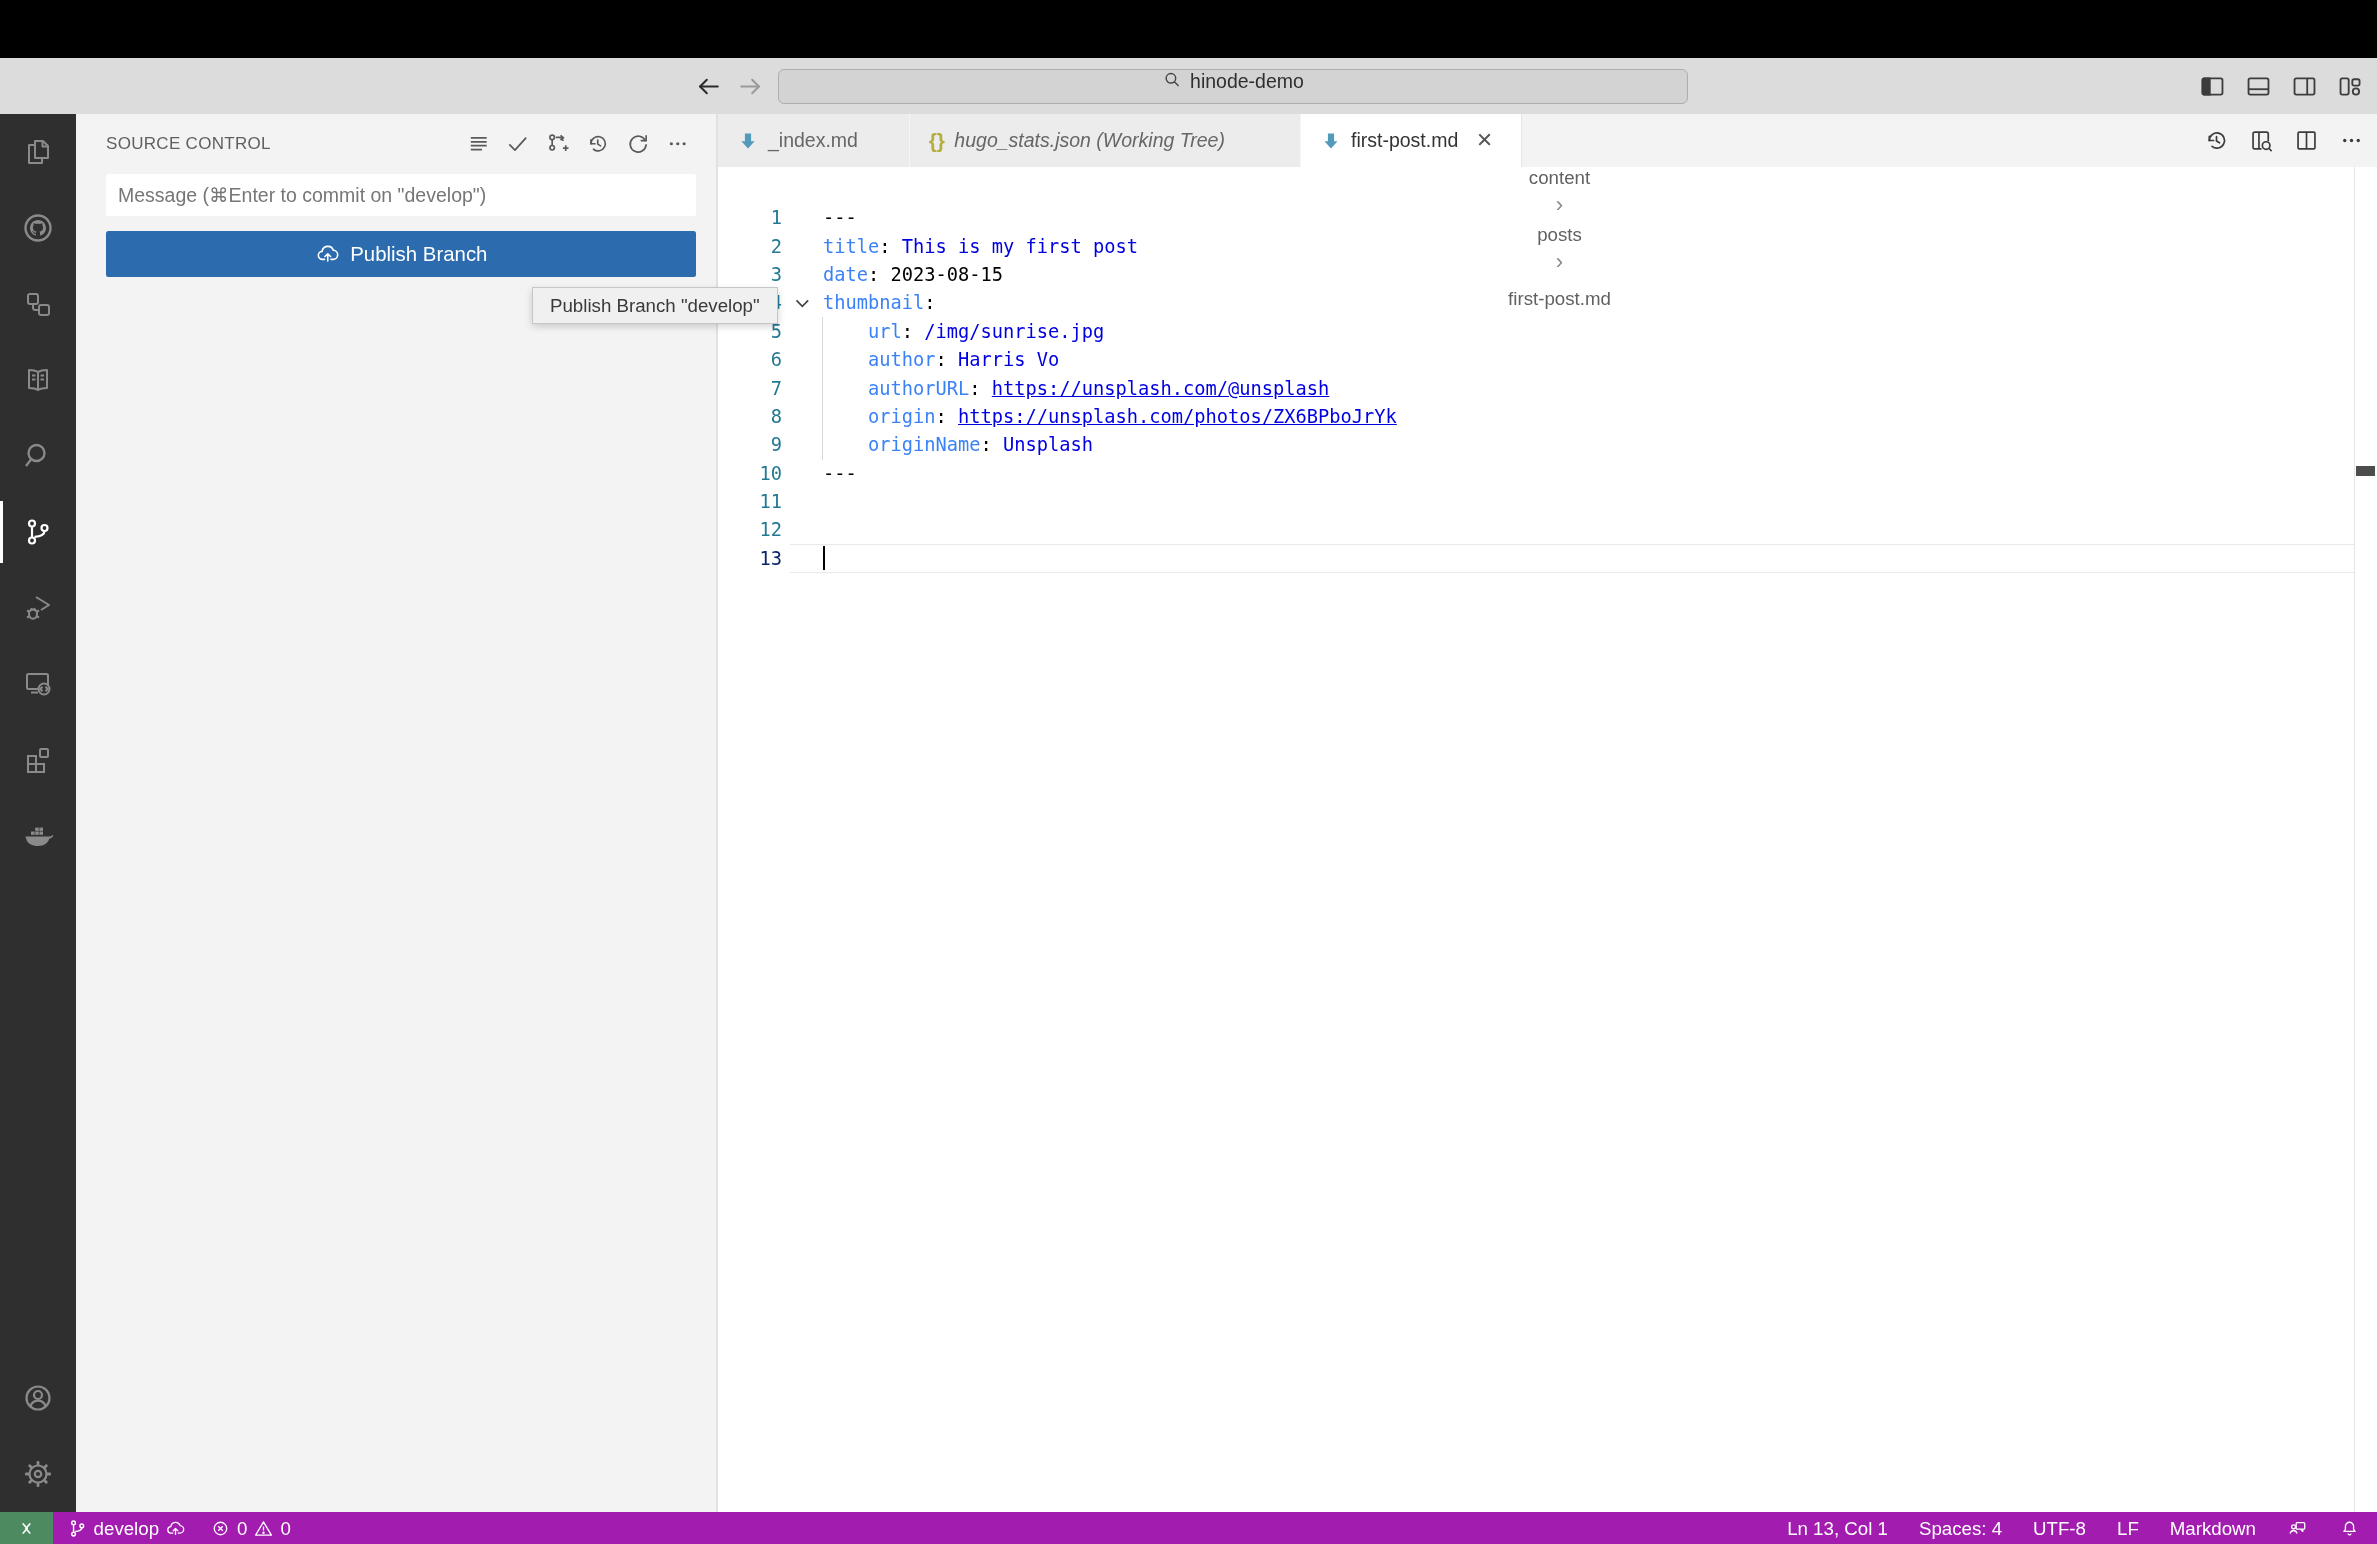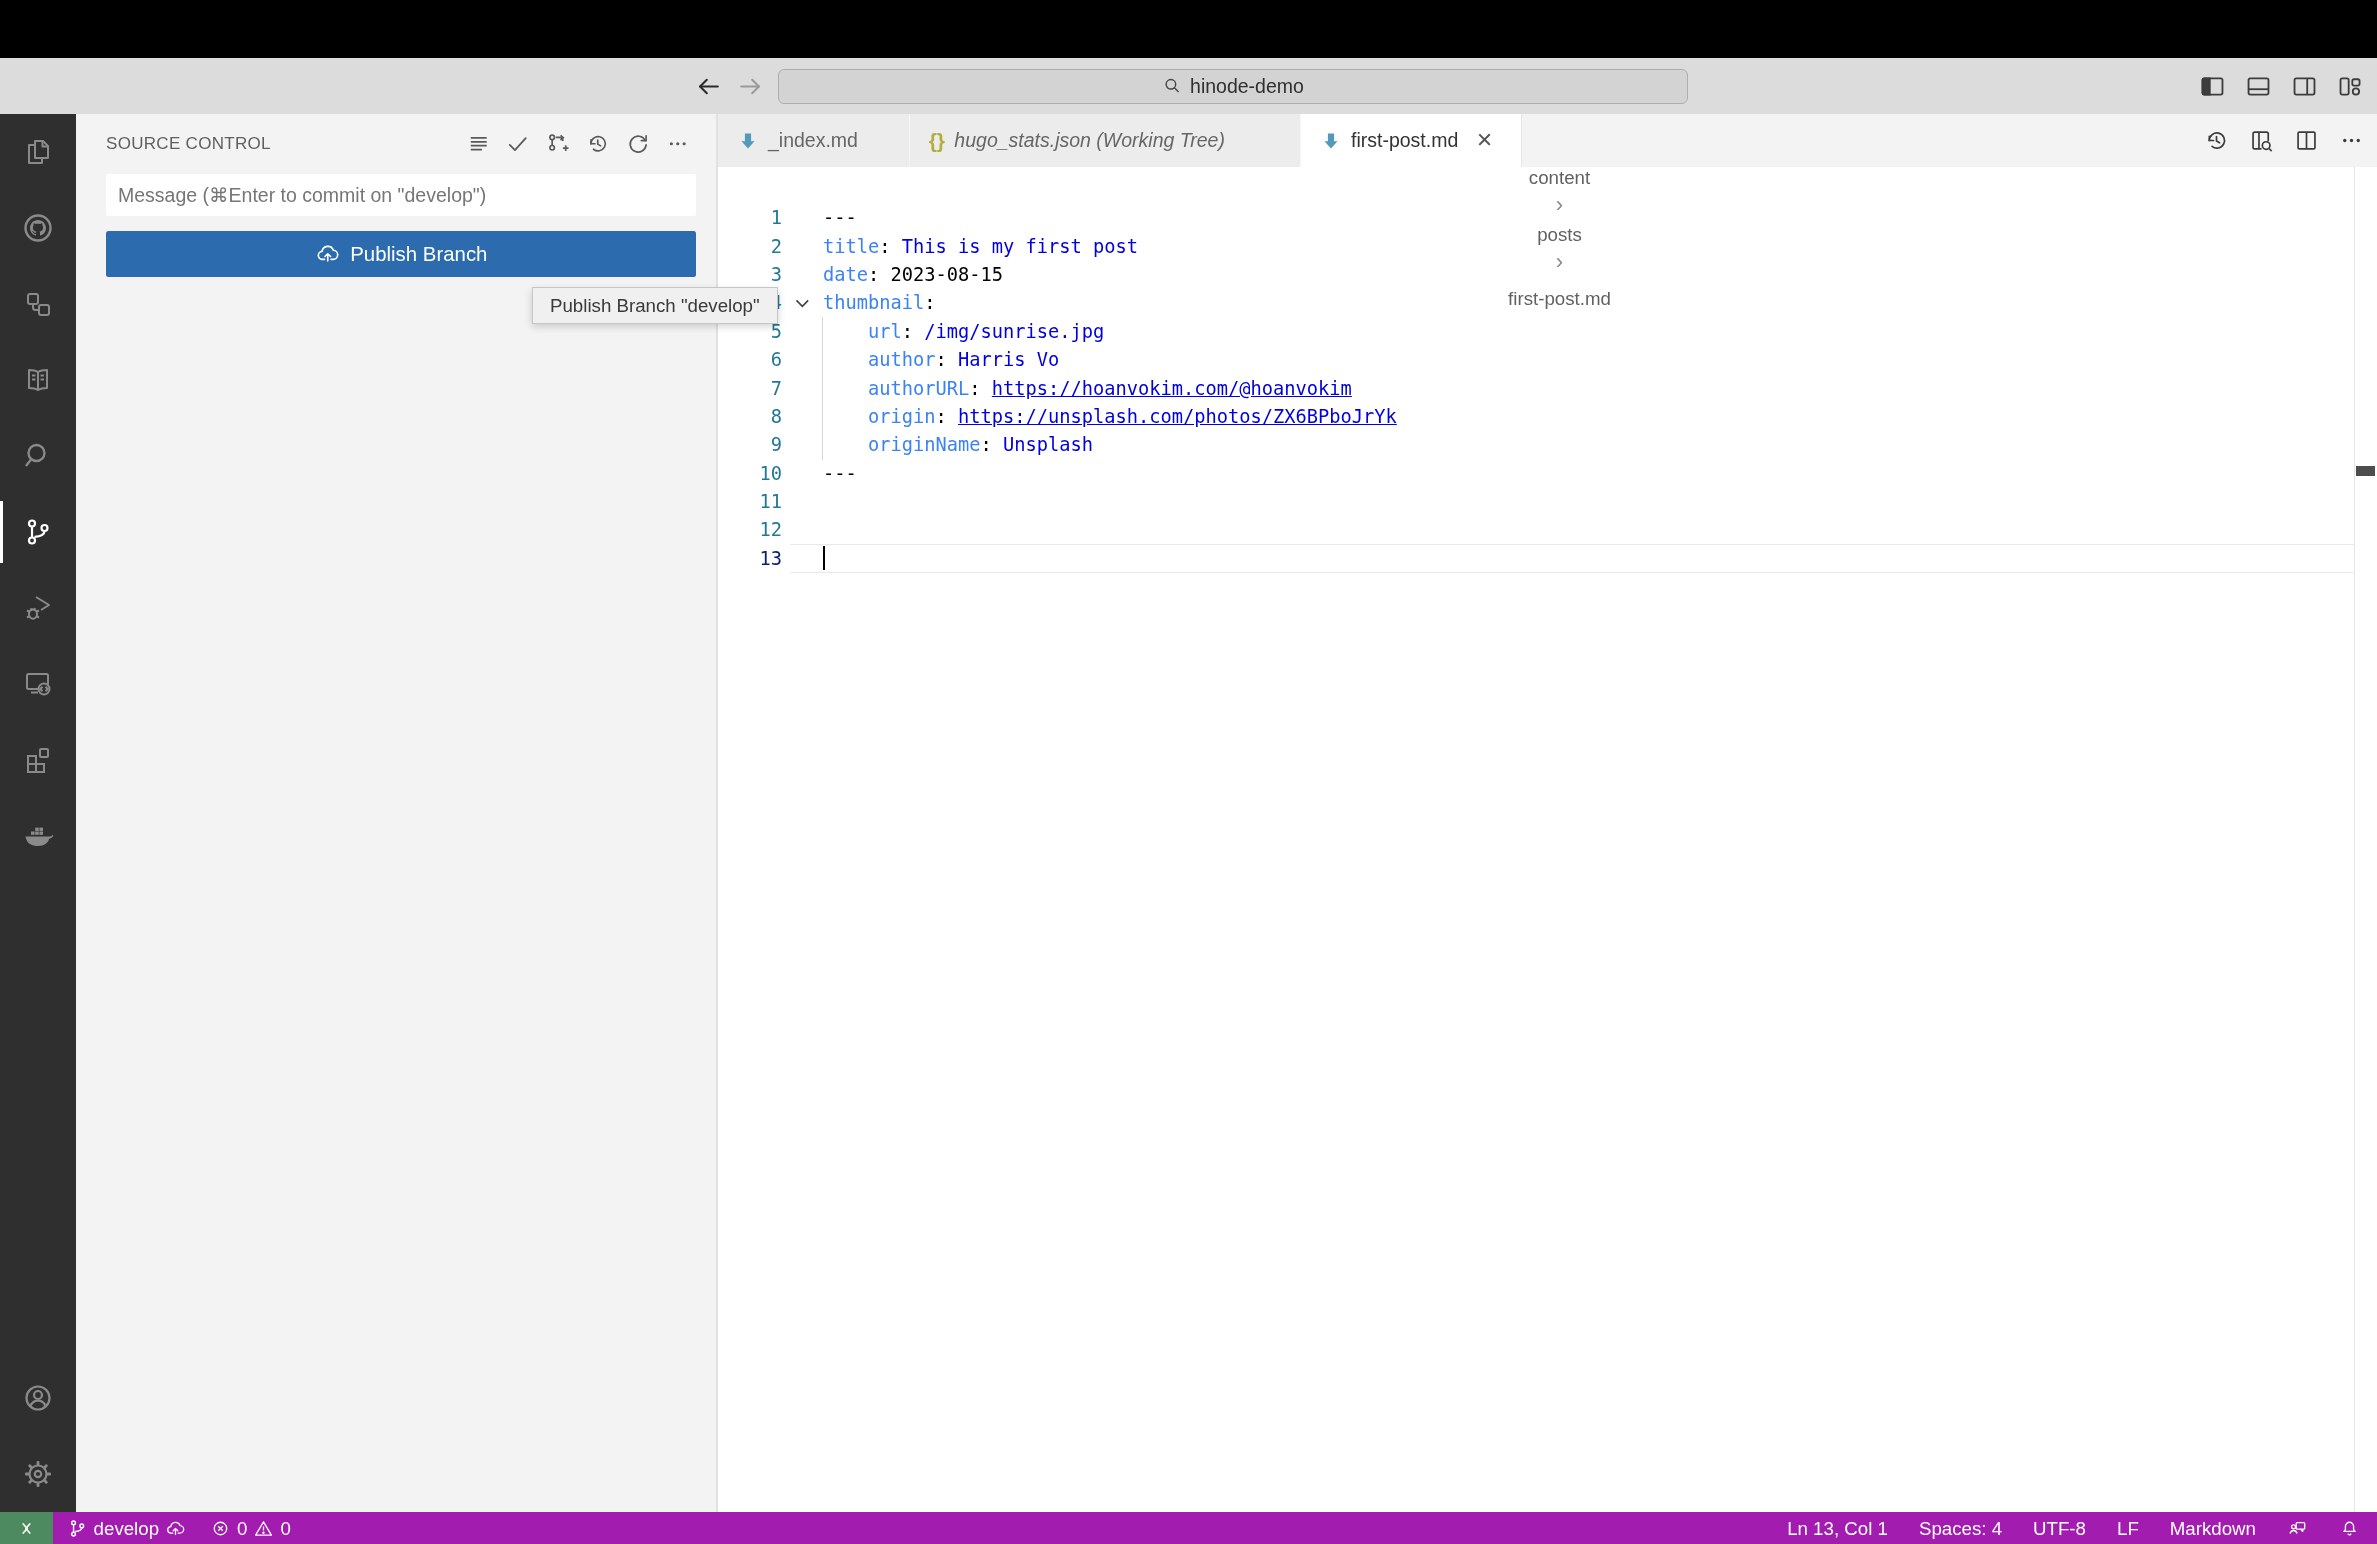--- a/index.html
+++ b/index.html
@@ -7,21 +7,21 @@
   #app { position:relative; width:2377px; height:1545px; overflow:hidden;
          font-family:"Liberation Sans", sans-serif; color:#333; }
 
   
   .black-bar { position:absolute; top:0; left:0; width:2377px; height:58px; background:#000; }
   .titlebar { position:absolute; top:58px; left:0; width:2377px; height:56px; background:#dcdcdc; }
   .nav-arrows { position:absolute; left:695px; top:0; height:56px; display:flex; align-items:center; gap:15.3px; }
   .nav-arrows svg { width:27px; height:27px; }
   .command-center { position:absolute; left:778px; top:11px; width:910px; height:35px;
     background:#d3d3d3; border:0.8px solid #aeaeae; border-radius:6px;
-    display:flex; align-items:center; justify-content:center; gap:7.6px;
+    display:flex; justify-content:center; gap:7.6px;
     font-size:19.5px; color:#2f2f2f; }
   .layout-controls { position:absolute; right:12px; top:0; height:56px; display:flex; align-items:center; gap:17px; }
   .layout-controls svg { width:29px; height:29px; }
 
   
   .workbench { position:absolute; top:114px; left:0; width:2377px; height:1398px; }
 
   .activitybar { position:absolute; left:0; top:0; width:76px; height:1398px; background:#2f2f2f;
     display:flex; flex-direction:column; }
   .ab-item { width:76px; height:76px; display:flex; align-items:center; justify-content:center; position:relative; }
@@ -351,21 +351,21 @@
         <div class="indent-guide"></div>
         <div id="code-lines">
             <div class="code-row"><div class="ln">1</div><div class="fold"></div><div class="content"><span class="tok-pl">---</span></div></div>
             <div class="code-row"><div class="ln">2</div><div class="fold"></div><div class="content"><span class="tok-key">title</span><span class="tok-pl">: </span><span class="tok-str">This is my first post</span></div></div>
             <div class="code-row"><div class="ln">3</div><div class="fold"></div><div class="content"><span class="tok-key">date</span><span class="tok-pl">: </span><span class="tok-pl">2023-08-15</span></div></div>
             <div class="code-row"><div class="ln">4</div><div class="fold"><svg viewBox="0 0 16 16" fill="none" stroke="#424242" stroke-width="1.4">
                   <path d="M3 5.5l5 5 5-5"></path>
                 </svg></div><div class="content"><span class="tok-key">thumbnail</span><span class="tok-pl">:</span></div></div>
             <div class="code-row"><div class="ln">5</div><div class="fold"></div><div class="content"><span class="tok-pl">    </span><span class="tok-key">url</span><span class="tok-pl">: </span><span class="tok-str">/img/sunrise.jpg</span></div></div>
             <div class="code-row"><div class="ln">6</div><div class="fold"></div><div class="content"><span class="tok-pl">    </span><span class="tok-key">author</span><span class="tok-pl">: </span><span class="tok-str">Harris Vo</span></div></div>
-            <div class="code-row"><div class="ln">7</div><div class="fold"></div><div class="content"><span class="tok-pl">    </span><span class="tok-key">authorURL</span><span class="tok-pl">: </span><span class="tok-link">https://hoanvokim.com/@hoanvokim</span></div></div>
+            <div class="code-row"><div class="ln">7</div><div class="fold"></div><div class="content"><span class="tok-pl">    </span><span class="tok-key">authorURL</span><span class="tok-pl">: </span><span class="tok-link">https://unsplash.com/@unsplash</span></div></div>
             <div class="code-row"><div class="ln">8</div><div class="fold"></div><div class="content"><span class="tok-pl">    </span><span class="tok-key">origin</span><span class="tok-pl">: </span><span class="tok-link">https://unsplash.com/photos/ZX6BPboJrYk</span></div></div>
             <div class="code-row"><div class="ln">9</div><div class="fold"></div><div class="content"><span class="tok-pl">    </span><span class="tok-key">originName</span><span class="tok-pl">: </span><span class="tok-str">Unsplash</span></div></div>
             <div class="code-row"><div class="ln">10</div><div class="fold"></div><div class="content"><span class="tok-pl">---</span></div></div>
             <div class="code-row"><div class="ln">11</div><div class="fold"></div><div class="content"></div></div>
             <div class="code-row"><div class="ln">12</div><div class="fold"></div></div>
             <div class="code-row active"><div class="ln">13</div><div class="fold"></div><div class="content"><span class="cursor"></span></div></div>
           </div>
       </div>
 
       <div class="overview-line"></div>

